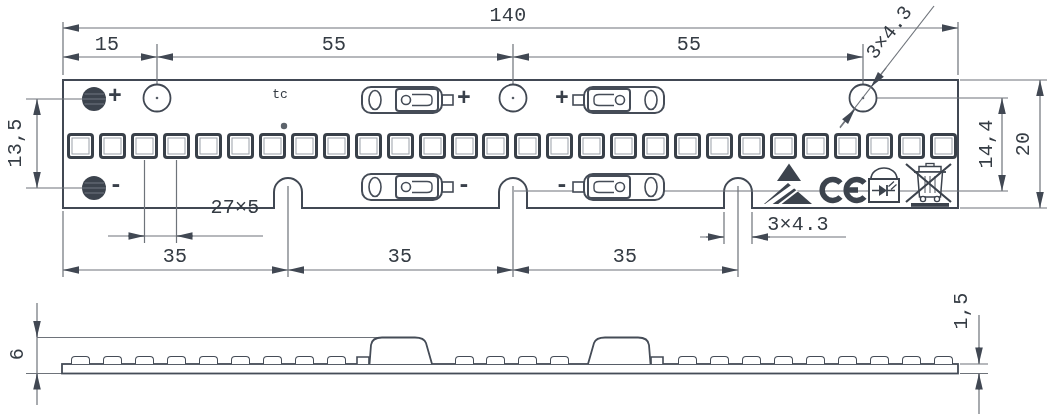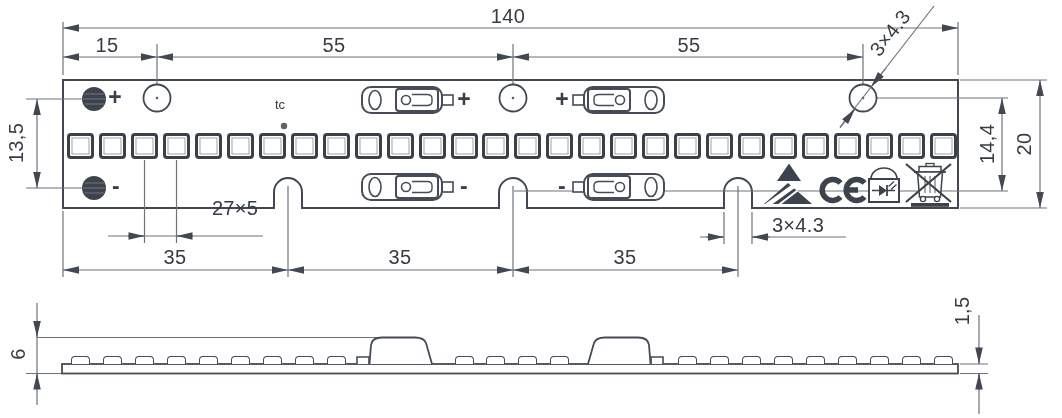--- a/index.html
+++ b/index.html
@@ -1,17 +1,17 @@
 <!DOCTYPE html>
 <html><head>
 <meta charset="utf-8">
 <style>
   html,body{margin:0;padding:0;background:#fff;}
   .stage{position:relative;width:1062px;height:418px;background:#ffffff;overflow:hidden;
-         font-family:Liberation Sans, sans-serif;}
+         font-family:Liberation Mono, monospace;}
   .stage svg{position:absolute;left:0;top:0;z-index:1;}
   .txt{position:absolute;transform:translate(-50%,-50%);font-size:20px;color:#353c44;
        white-space:nowrap;letter-spacing:.3px;z-index:3;line-height:1;}
   .rot{transform:translate(-50%,-50%) rotate(-90deg);}
   .diag{transform:translate(-50%,-50%) rotate(-52deg);}
   .sign{font-size:23px;font-weight:600;color:#39404a;}
   .small{font-size:13px;letter-spacing:0;}
   .led{position:absolute;width:27px;height:26px;box-sizing:border-box;background:#fff;
        border:3px solid #394049;border-radius:4px;z-index:2;
        box-shadow:inset 0 0 0 1.5px #fff, inset 0 0 0 2.5px #9aa0a8;}
@@ -238,21 +238,21 @@
       <div class="bump" style="left: 901.96px; top: 356px;"></div>
       <div class="bump" style="left: 933.92px; top: 356px;"></div>
     </div>
 
 <div class="txt" style="left:508px;top:16px">140</div>
 <div class="txt" style="left:107px;top:45px">15</div>
 <div class="txt" style="left:334px;top:45px">55</div>
 <div class="txt" style="left:689px;top:45px">55</div>
 <div class="txt diag" style="left:890px;top:33px">3×4.3</div>
 <div class="txt rot" style="left:16px;top:143px">13,5</div>
-<div class="txt small" style="left:280px;top:104px">tc</div>
+<div class="txt small" style="left:280px;top:94px">tc</div>
 <div class="txt sign" style="left:115px;top:97px">+</div>
 <div class="txt sign" style="left:116px;top:186px">-</div>
 <div class="txt sign" style="left:464px;top:99px">+</div>
 <div class="txt sign" style="left:562px;top:99px">+</div>
 <div class="txt sign" style="left:464px;top:186px">-</div>
 <div class="txt sign" style="left:562px;top:186px">-</div>
 <div class="txt" style="left:235px;top:208px">27×5</div>
 <div class="txt" style="left:175px;top:257px">35</div>
 <div class="txt" style="left:400px;top:257px">35</div>
 <div class="txt" style="left:625px;top:257px">35</div>

